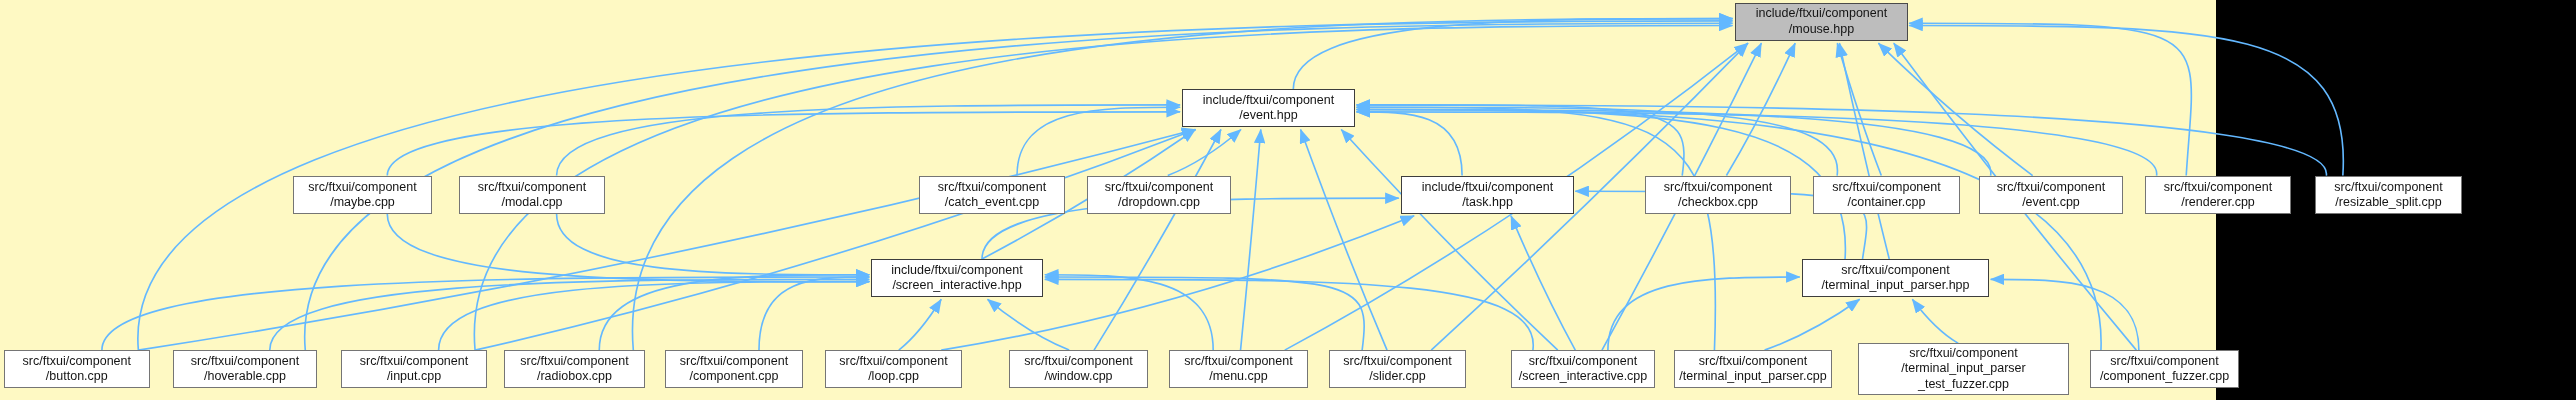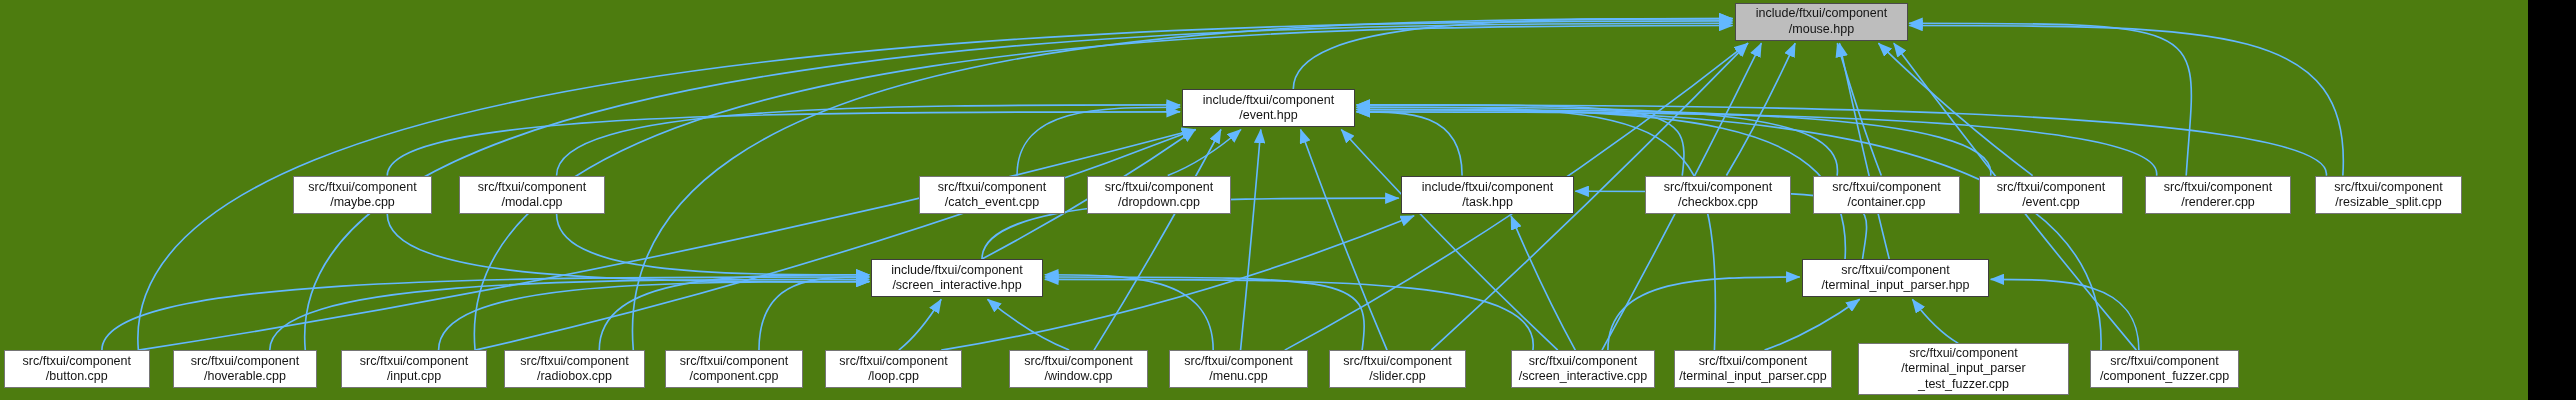--- a/index.html
+++ b/index.html
@@ -1,17 +1,17 @@
 <!DOCTYPE html>
 <html><head>
 <meta charset="utf-8">
 <style>
   html,body{margin:0;padding:0;background:#000;}
   body{width:2576px;height:400px;overflow:hidden;font-family:"Liberation Sans",sans-serif;}
-  .canvas{position:relative;width:2528px;height:400px;background:#4d7c0f;}
+  .canvas{position:relative;width:2216px;height:400px;background:#fef9c3;}
   #edge-layer{position:absolute;left:0;top:0;width:2576px;height:400px;}
   .edge{fill:none;stroke:#63b8ff;stroke-width:1.7px;}
   .node{
     position:absolute;box-sizing:border-box;
     background:#ffffff;border:1.9px solid #757575;color:#141414;
     display:flex;align-items:center;justify-content:center;
     text-align:center;white-space:pre-line;
     font-size:12.5px;line-height:15.4px;cursor:pointer;
   }
   .node.header{border-color:#3d3d3d;}

